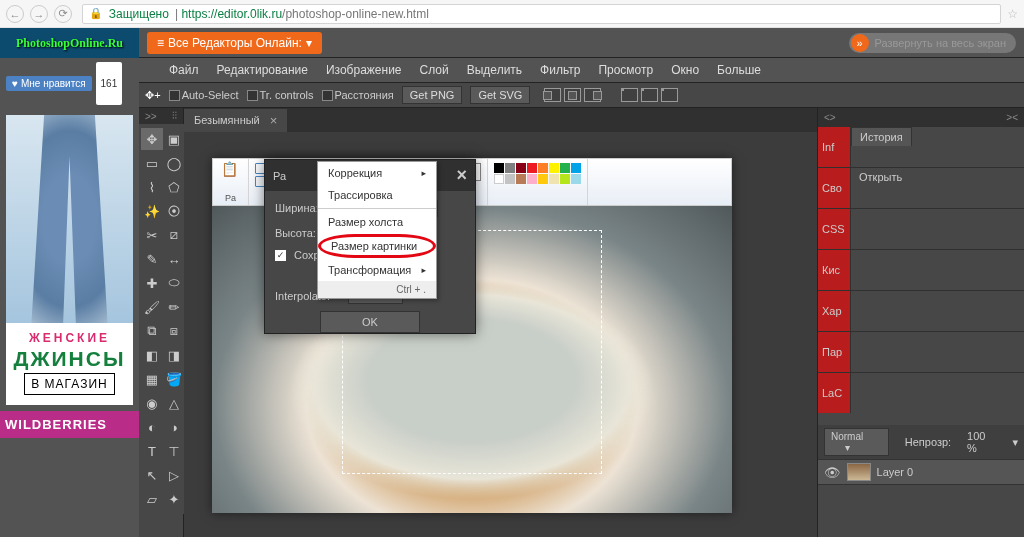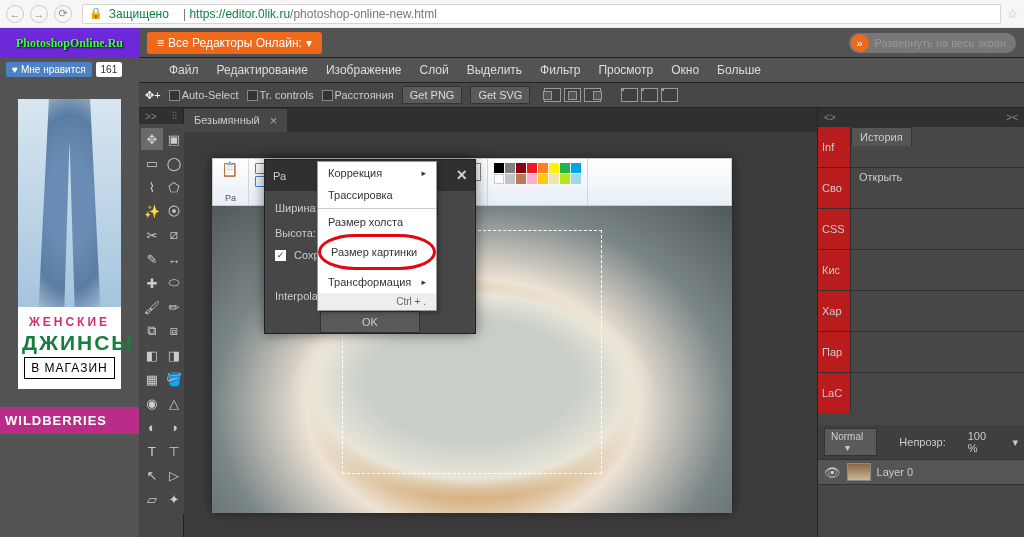--- a/index.html
+++ b/index.html
@@ -1,30 +1,30 @@
 <!DOCTYPE html>
 <html><head>
 <meta charset="utf-8">
 <style>
 html,body{margin:0;padding:0;height:537px;width:1024px;overflow:hidden;font-family:Arial,Helvetica,sans-serif;background:#fff}
 *{box-sizing:border-box}
 .chrome-bar{height:28px;background:#f6f6f6;border-bottom:1px solid #e2e2e2;display:flex;align-items:center;padding:0 6px;font-size:12px}
 .nav-ico{width:18px;height:18px;border:1px solid #ccc;border-radius:50%;margin-right:6px;display:flex;align-items:center;justify-content:center;color:#888;font-size:11px}
 .url-bar{flex:1;height:20px;background:#fff;border:1px solid #d4d4d4;border-radius:2px;display:flex;align-items:center;padding:0 6px;color:#333;margin-left:4px}
 .lock{color:#0b8043;margin-right:6px;font-size:11px}
-.sec-txt{color:#0b8043;margin-right:14px}
+.sec-txt{color:#0b8043;margin-right:6px}
 .url-grey{color:#777}
 .star{color:#bbb;margin-left:6px}
 .main-wrap{display:flex;height:509px;background:#3c3c3c}
 .left-col{width:139px;background:#535353;display:flex;flex-direction:column;align-items:stretch}
-.logo-bar{height:30px;background:#6d28d9;color:#37ff37;font-size:12px;display:flex;align-items:center;justify-content:center;font-weight:bold;text-shadow:1px 1px 2px #000;font-family:'Comic Sans MS',cursive}
+.logo-bar{height:30px;background:#0c4a6e;color:#37ff37;font-size:12px;display:flex;align-items:center;justify-content:center;font-weight:bold;text-shadow:1px 1px 2px #000;font-family:'Comic Sans MS',cursive}
 .like-row{display:flex;align-items:center;gap:4px;padding:4px 6px}
 .like-btn{background:#4c82c3;color:#fff;font-size:10px;padding:2px 6px;border-radius:2px;display:flex;align-items:center;gap:3px}
-.like-cnt{background:#fff;color:#333;font-size:10px;padding:2px 5px;border-radius:2px}
-.ad-box{background:#fff;margin:18px;flex-shrink:0;position:relative;height:290px;display:flex;flex-direction:column}
+.like-cnt{background:#fff;color:#333;font-size:10px;padding:16px 5px;border-radius:2px}
+.ad-box{background:#fff;margin:6px;flex-shrink:0;position:relative;height:290px;display:flex;flex-direction:column}
 .ad-ico{position:absolute;right:2px;top:2px;font-size:10px;color:#1a73e8}
 .jeans-img{flex-grow:1;background:linear-gradient(180deg,#d8e6f0 0%,#a5c5de 100%);position:relative}
 .jeans-img::after{content:"";position:absolute;inset:0;background:radial-gradient(ellipse at center,#6b8db5 30%,#5a7da3 60%,#d8e6f0 100%);clip-path:polygon(30% 0,70% 0,80% 100%,55% 100%,50% 20%,45% 100%,20% 100%)}
 .ad-txt{background:#fff;padding:8px 4px 10px;text-align:center;letter-spacing:3px}
 .ad-txt .w1{color:#d82c6f;font-size:12px;font-weight:bold}
 .ad-txt .w2{color:#15803d;font-size:21px;font-weight:900;margin:2px 0;letter-spacing:2px}
 .ad-btn{border:1px solid #000;font-size:12px;padding:3px 6px;display:inline-block;letter-spacing:1px}
 .wb{background:#b92c88;color:#fff;font-size:13px;font-weight:bold;padding:6px 5px;text-align:left;letter-spacing:1px}
 .editor{flex:1;background:#3c3c3c;display:flex;flex-direction:column;position:relative}
 .ed-hdr{height:30px;background:#535353;display:flex;align-items:center;justify-content:space-between;padding:0 8px;border-bottom:1px solid #232323}
@@ -76,21 +76,21 @@
 .dchk{width:11px;height:11px;background:#fff;display:flex;align-items:center;justify-content:center;font-size:9px;color:#333}
 .okbtn{background:#5a5a5a;text-align:center;padding:4px;margin:4px auto 0;width:100px;border:1px solid #333}
 .right-pan{width:207px;background:#474747;display:flex;flex-direction:column;font-size:11px;color:#ccc;border-left:1px solid #232323}
 .rp-nav{height:18px;background:#303030;display:flex;justify-content:space-between;padding:0 6px;align-items:center;font-size:10px;color:#888}
 .rp-row{display:flex;border-top:1px solid #303030}
 .rp-lbl{width:33px;background:#b91c1c;padding:14px 4px;border-right:1px solid #303030}
 .rp-body{flex:1;padding:0}
 .rp-tab{background:#555;padding:3px 8px;display:inline-block;border:1px solid #333;border-bottom:none}
 .rp-item{padding:3px 8px;font-size:11px}
 .layers-hdr{background:#303030;padding:4px 8px}
-.layers-opt{display:flex;gap:22px;padding:3px 6px;align-items:center;background:#3f3f3f}
+.layers-opt{display:flex;gap:16px;padding:3px 6px;align-items:center;background:#3f3f3f}
 .layer-row{display:flex;align-items:center;gap:6px;padding:3px 6px;background:#555;border-top:1px solid #333;border-bottom:1px solid #333}
 .eye{font-size:13px}
 .thumb{width:24px;height:18px;background:linear-gradient(#8b6644,#ccb896);border:1px solid #888}
 .rp-nav.sm{font-size:10px;height:16px}
 .left-pan{width:45px;background:#474747;border-right:1px solid #232323}
 .group{display:flex;gap:3px}
 </style>
 </head>
 <body>
 
@@ -259,21 +259,21 @@
             <div class="okbtn">OK</div>
           </div>
         </div>
 
         <div class="dd-menu">
           <div class="dd-i ar">Коррекция</div>
           <div class="dd-i">Трассировка</div>
           <div class="dd-sep"></div>
           <div class="dd-i">Размер холста</div>
           <div class="dd-circle">
-              <div class="dd-i" style="padding:9px 10px">Размер картинки</div>
+              <div class="dd-i" style="padding:3px 10px">Размер картинки</div>
             </div>
           <div class="dd-i ar">Трансформация</div>
           <div class="dd-foot">Ctrl + .</div>
         </div>
 
         <div class="canvas">
           <div class="paint-hdr">
             <div class="paint-box" style="width:36px;align-items:center;">
               <div style="font-size:14px;color:#2a6fc9">📋</div>
               <div>Pa</div>

